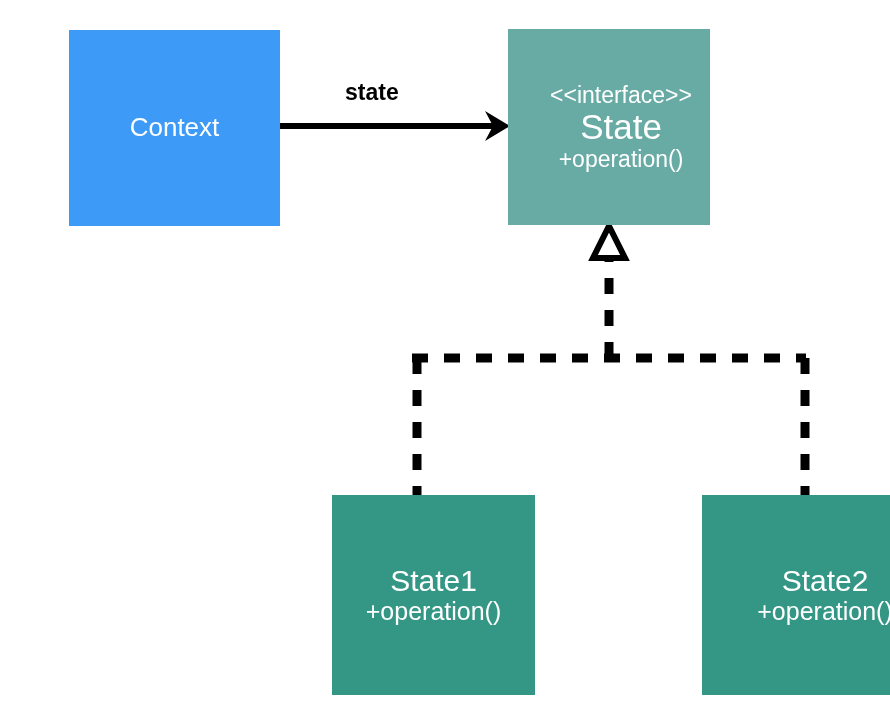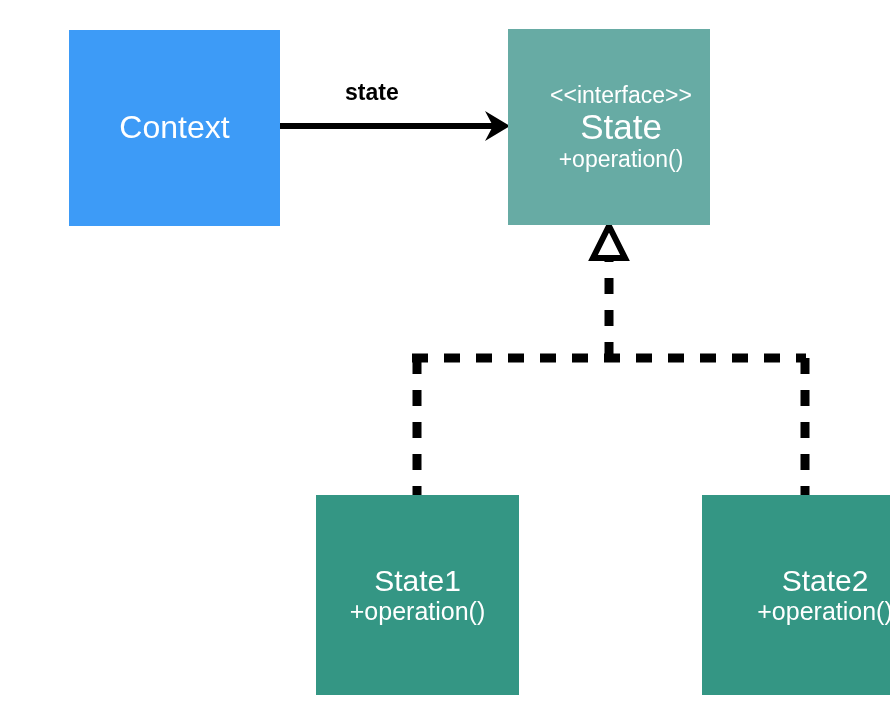--- a/index.html
+++ b/index.html
@@ -32,21 +32,21 @@
     line-height: 1.06;
   }
   
   #context-box {
     left: 25px;
     top: 30px;
     width: 211px;
     height: 196px;
   }
   #context-box .cls-name {
-    font-size: 32px;
+    font-size: 26px;
     font-weight: 400;
     text-align: center;
   }
   
   #state-box {
     left: 464px;
     top: 29px;
     width: 202px;
     height: 196px;
     padding-left: 24px;
@@ -60,21 +60,21 @@
     font-size: 35px;
     font-weight: 400;
     margin-bottom: 2px;
   }
   #state-box .member {
     font-size: 23px;
     font-weight: 400;
   }
   
   #state1-box {
-    left: 272px;
+    left: 288px;
     top: 495px;
     width: 203px;
     height: 200px;
   }
   #state2-box {
     left: 658px;
     top: 495px;
     width: 246px;
     height: 200px;
   }

